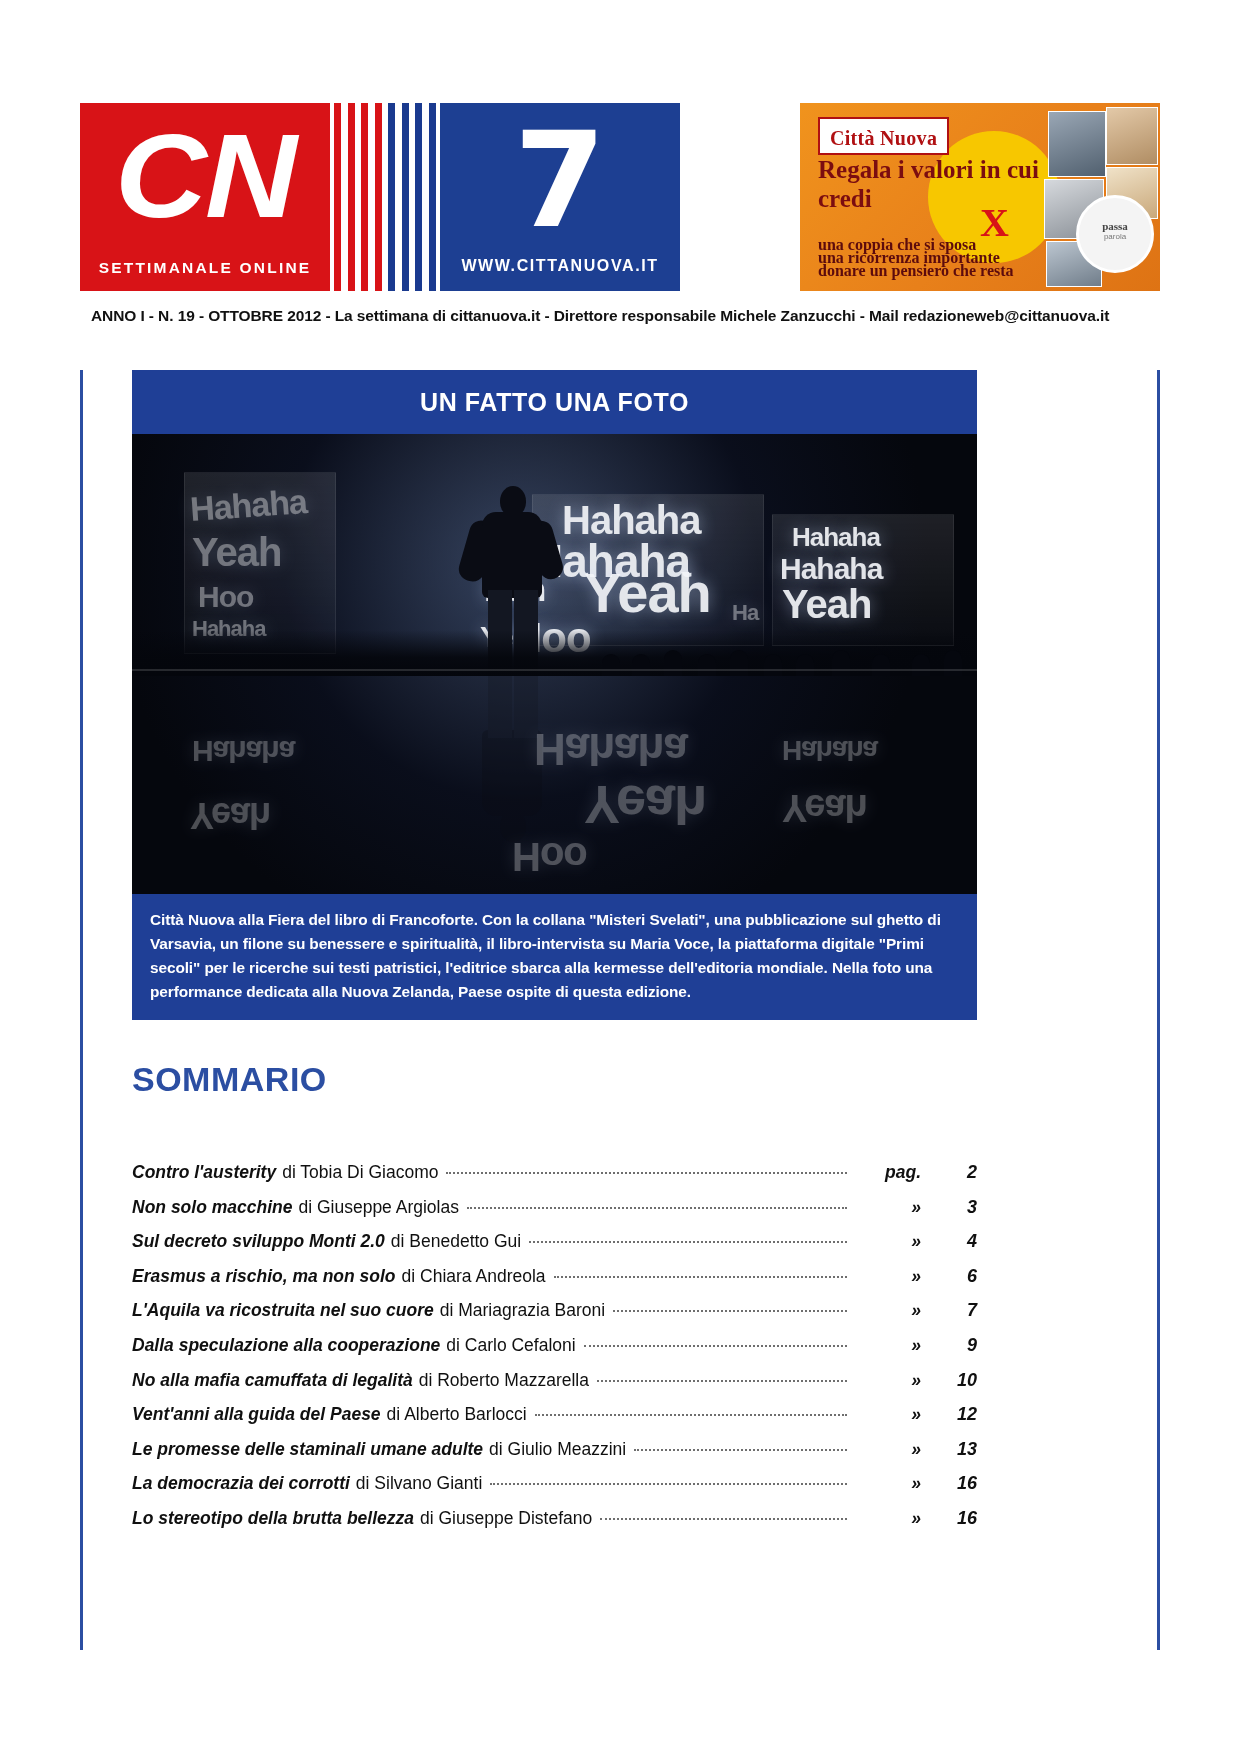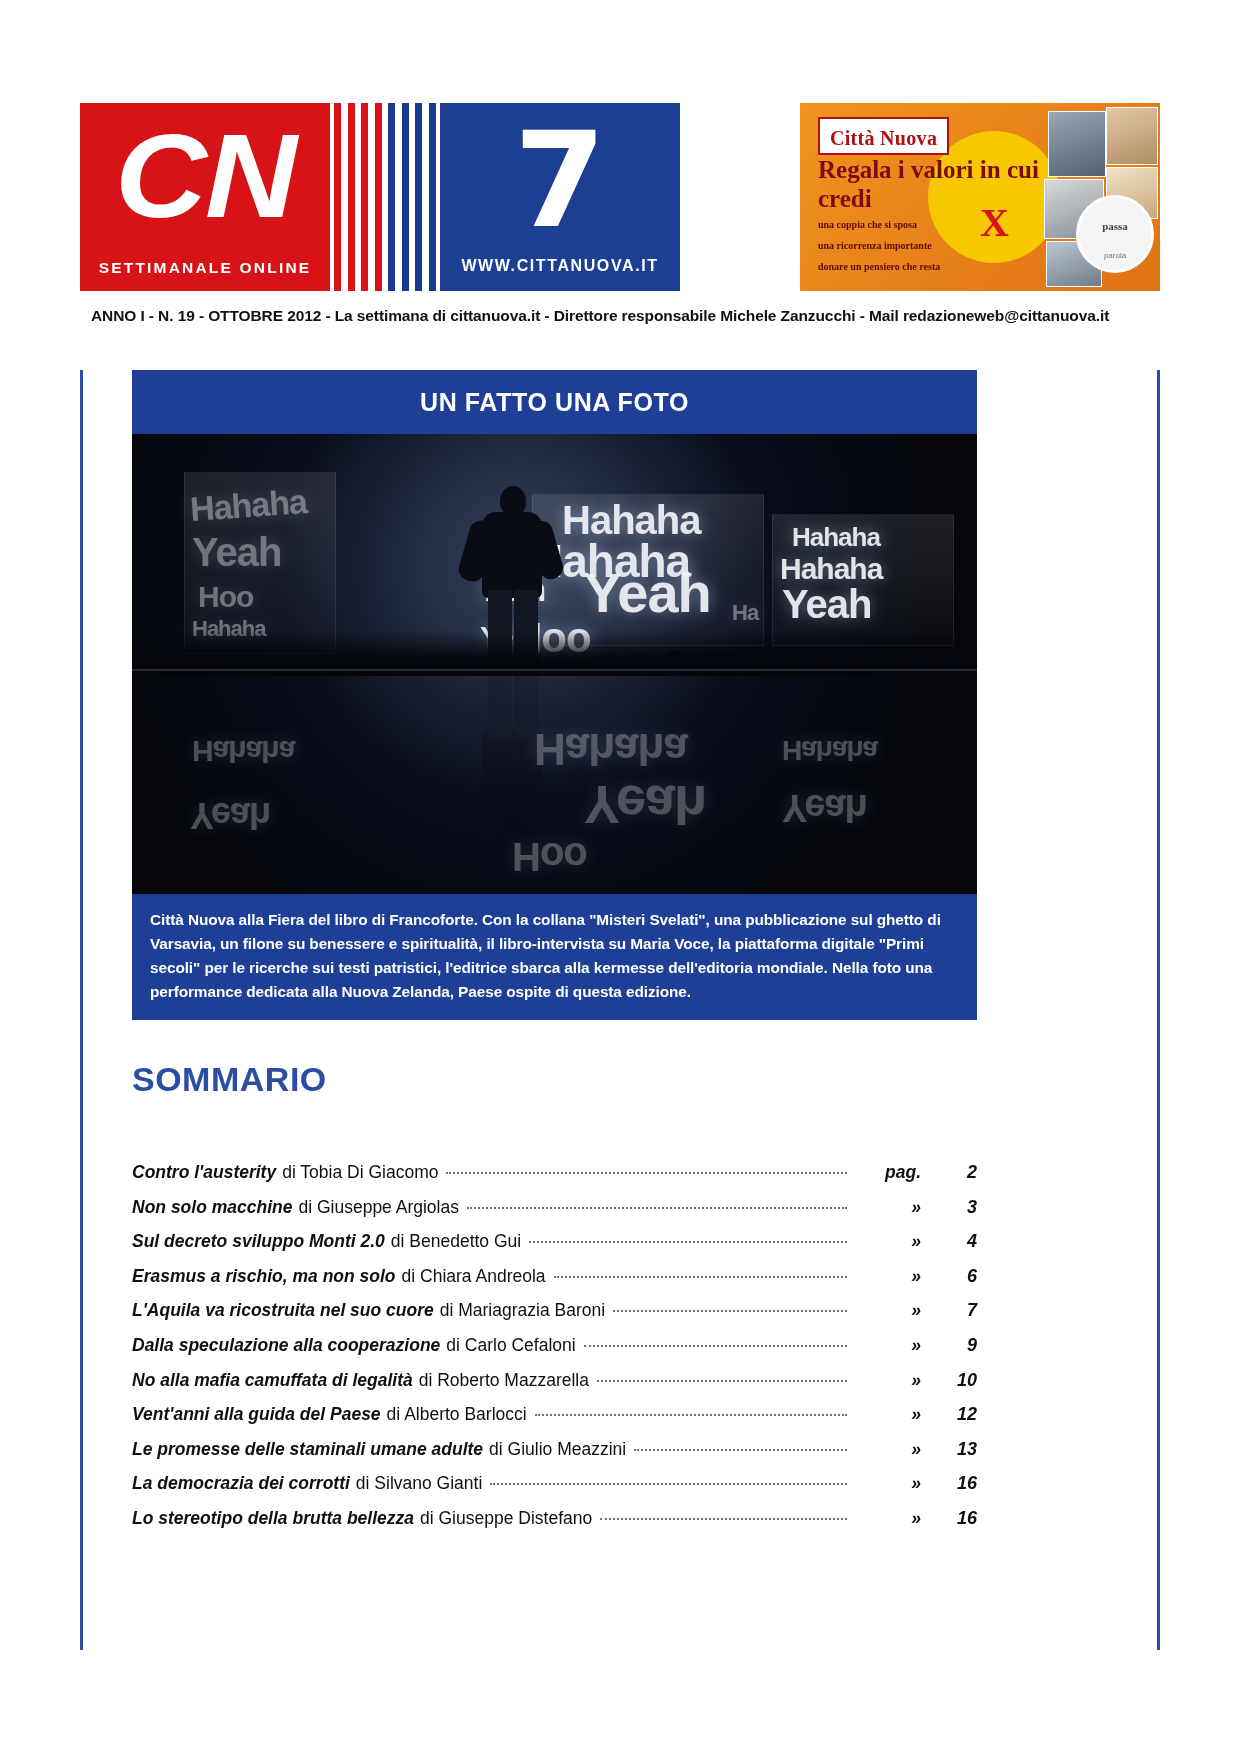--- a/index.html
+++ b/index.html
@@ -164,22 +164,22 @@
     font-size: 40px;
     font-weight: bold;
     font-family: "Liberation Serif", serif;
   }
   .ad-sub {
     position: absolute;
     left: 18px;
     bottom: 14px;
     width: 250px;
     color: #5c0b0d;
-    font-size: 10px;
-    line-height: 21px;
+    font-size: 16px;
+    line-height: 13px;
     font-weight: bold;
     font-family: "Liberation Serif", serif;
   }
   .ad-photos {
     position: absolute;
     right: 0;
     top: 0;
     width: 120px;
     height: 188px;
   }
@@ -209,21 +209,20 @@
     margin-top: 22px;
     font-size: 11px;
     color: #444;
     font-family: "Liberation Serif", serif;
   }
   .ad-circle s {
     display: block;
     text-decoration: none;
     font-size: 8px;
     color: #777;
-    margin-top: 19px;
   }
 
   
   .dateline {
     position: absolute;
     left: 76px;
     top: 307px;
     width: 1080px;
     font-size: 15.5px;
     font-weight: bold;

